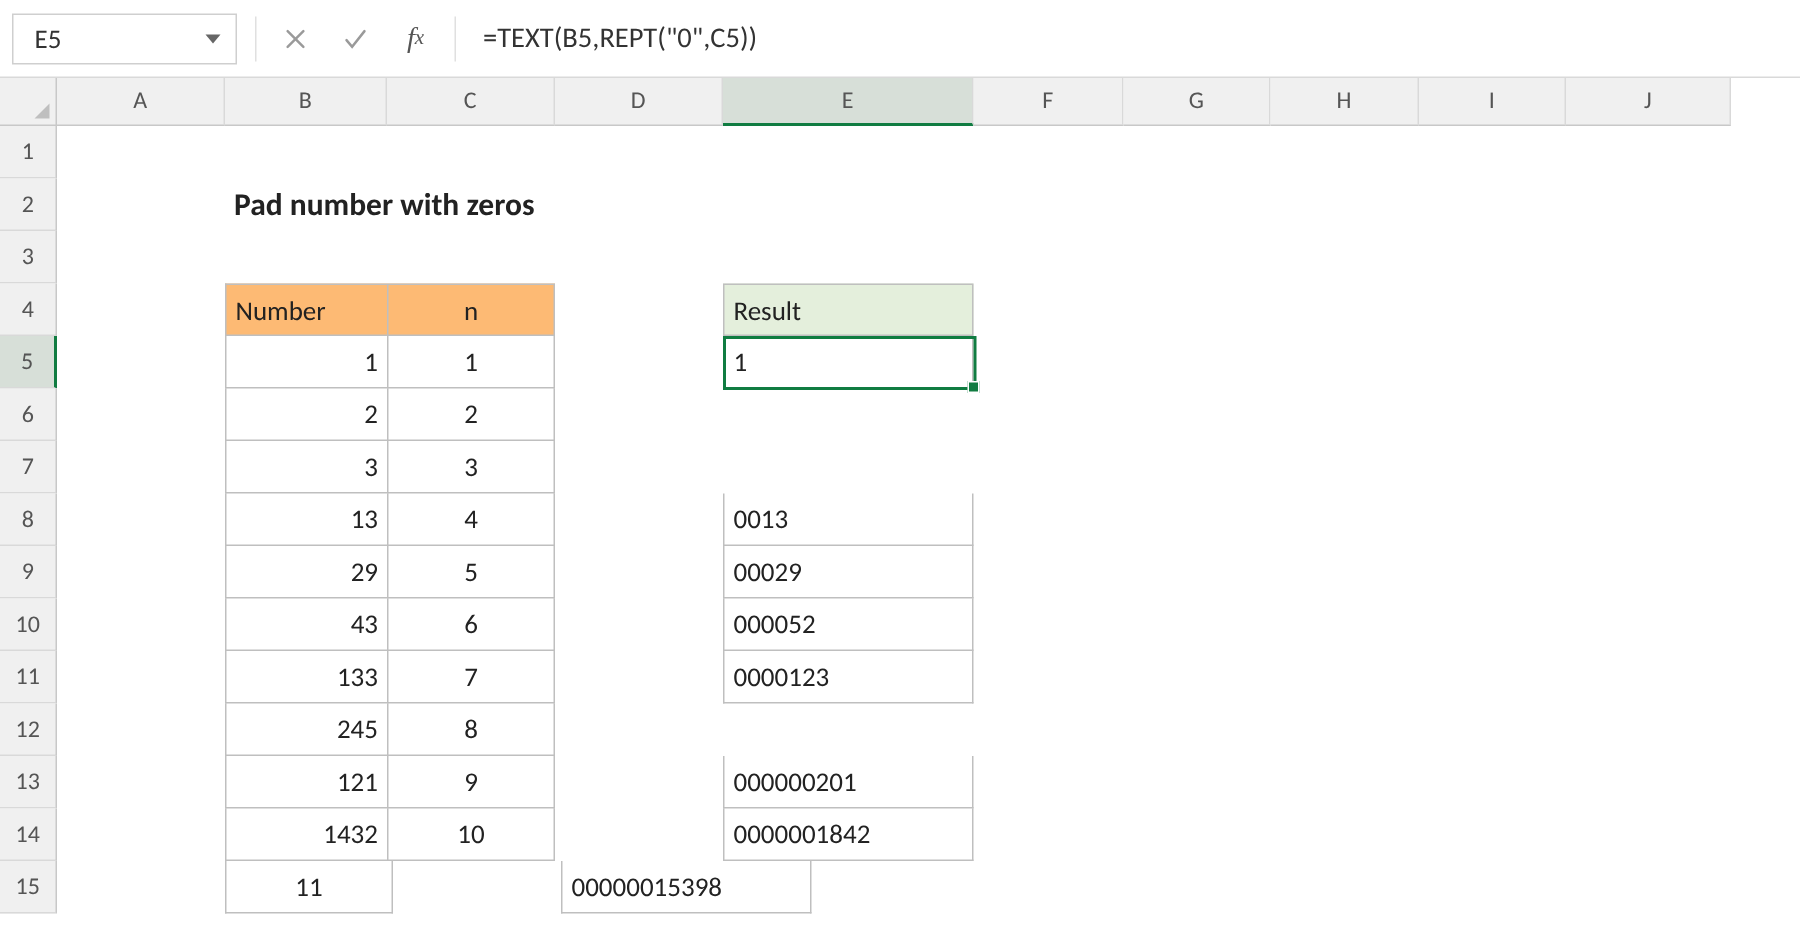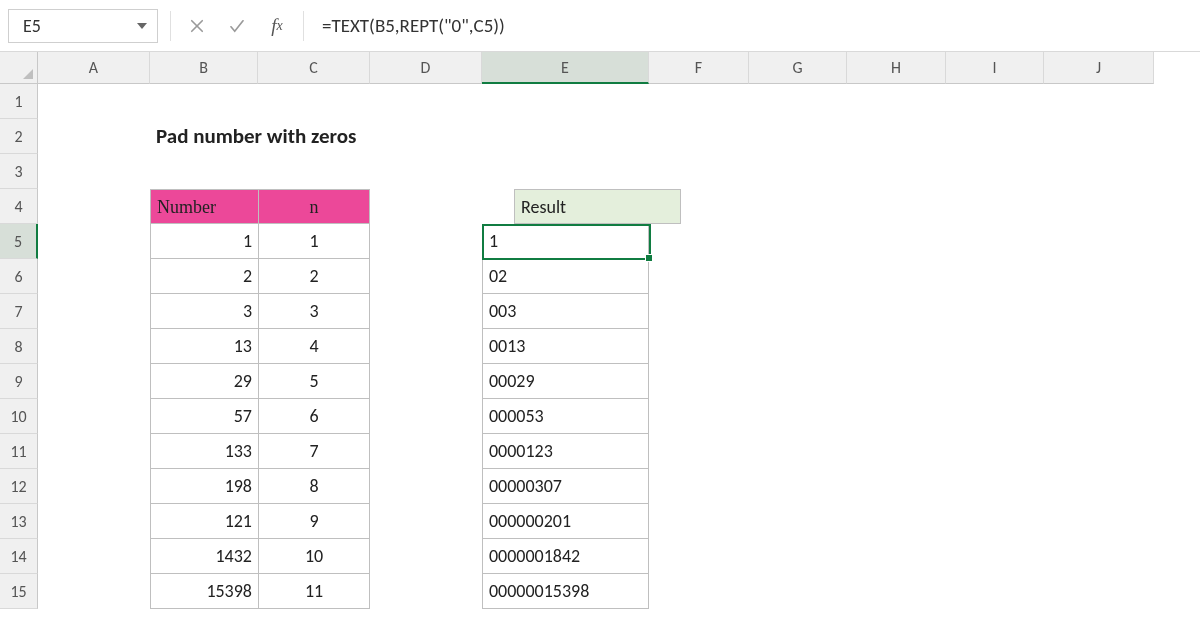--- a/index.html
+++ b/index.html
@@ -148,28 +148,26 @@
   .cI { width: 98px; }
   .cJ { width: 110px; }
   .grid-r { border-right: 1px solid #bfbfbf; }
   .grid-bt { border-top: 1px solid #bfbfbf; }
   .grid-bb { border-bottom: 1px solid #bfbfbf; }
   .grid-bl { border-left: 1px solid #bfbfbf; }
   .al-r { text-align: right; }
   .al-c { text-align: center; }
   .al-l { text-align: left; }
   .hdr-blue {
-    background: #ec4899;
+    background: #fdba74;
     font-weight: 400;
-    font-family: Liberation Serif, serif;
   }
   .hdr-green {
     background: #e4efdc;
     font-weight: 400;
-    margin-left: 32px;
   }
   .title-text {
     font-weight: 700;
     font-size: 21px;
   }
   
   .sel-cell-box {
     position: absolute;
     border: 2px solid #107c41;
     pointer-events: none;
@@ -309,33 +307,31 @@
         <div class="cell cG"></div>
         <div class="cell cH"></div>
         <div class="cell cI"></div>
         <div class="cell cJ"></div>
       </div>
       <div class="row">
         <div class="cell cA"></div>
         <div class="cell cB grid-bl grid-bb al-r">2</div>
         <div class="cell cC grid-bl grid-bb grid-r al-c">2</div>
         <div class="cell cD"></div>
-        <div class="cell cE grid-bl grid-bb grid-r al-l">02</div>
         <div class="cell cF"></div>
         <div class="cell cG"></div>
         <div class="cell cH"></div>
         <div class="cell cI"></div>
         <div class="cell cJ"></div>
       </div>
       <div class="row">
         <div class="cell cA"></div>
         <div class="cell cB grid-bl grid-bb al-r">3</div>
         <div class="cell cC grid-bl grid-bb grid-r al-c">3</div>
         <div class="cell cD"></div>
-        <div class="cell cE grid-bl grid-bb grid-r al-l">003</div>
         <div class="cell cF"></div>
         <div class="cell cG"></div>
         <div class="cell cH"></div>
         <div class="cell cI"></div>
         <div class="cell cJ"></div>
       </div>
       <div class="row">
         <div class="cell cA"></div>
         <div class="cell cB grid-bl grid-bb al-r">13</div>
         <div class="cell cC grid-bl grid-bb grid-r al-c">4</div>
@@ -354,48 +350,47 @@
         <div class="cell cD"></div>
         <div class="cell cE grid-bl grid-bb grid-r al-l">00029</div>
         <div class="cell cF"></div>
         <div class="cell cG"></div>
         <div class="cell cH"></div>
         <div class="cell cI"></div>
         <div class="cell cJ"></div>
       </div>
       <div class="row">
         <div class="cell cA"></div>
-        <div class="cell cB grid-bl grid-bb al-r">57</div>
+        <div class="cell cB grid-bl grid-bb al-r">43</div>
         <div class="cell cC grid-bl grid-bb grid-r al-c">6</div>
         <div class="cell cD"></div>
-        <div class="cell cE grid-bl grid-bb grid-r al-l">000053</div>
+        <div class="cell cE grid-bl grid-bb grid-r al-l">000052</div>
         <div class="cell cF"></div>
         <div class="cell cG"></div>
         <div class="cell cH"></div>
         <div class="cell cI"></div>
         <div class="cell cJ"></div>
       </div>
       <div class="row">
         <div class="cell cA"></div>
         <div class="cell cB grid-bl grid-bb al-r">133</div>
         <div class="cell cC grid-bl grid-bb grid-r al-c">7</div>
         <div class="cell cD"></div>
         <div class="cell cE grid-bl grid-bb grid-r al-l">0000123</div>
         <div class="cell cF"></div>
         <div class="cell cG"></div>
         <div class="cell cH"></div>
         <div class="cell cI"></div>
         <div class="cell cJ"></div>
       </div>
       <div class="row">
         <div class="cell cA"></div>
-        <div class="cell cB grid-bl grid-bb al-r">198</div>
+        <div class="cell cB grid-bl grid-bb al-r">245</div>
         <div class="cell cC grid-bl grid-bb grid-r al-c">8</div>
         <div class="cell cD"></div>
-        <div class="cell cE grid-bl grid-bb grid-r al-l">00000307</div>
         <div class="cell cF"></div>
         <div class="cell cG"></div>
         <div class="cell cH"></div>
         <div class="cell cI"></div>
         <div class="cell cJ"></div>
       </div>
       <div class="row">
         <div class="cell cA"></div>
         <div class="cell cB grid-bl grid-bb al-r">121</div>
         <div class="cell cC grid-bl grid-bb grid-r al-c">9</div>
@@ -414,21 +409,20 @@
         <div class="cell cD"></div>
         <div class="cell cE grid-bl grid-bb grid-r al-l">0000001842</div>
         <div class="cell cF"></div>
         <div class="cell cG"></div>
         <div class="cell cH"></div>
         <div class="cell cI"></div>
         <div class="cell cJ"></div>
       </div>
       <div class="row">
         <div class="cell cA"></div>
-        <div class="cell cB grid-bl grid-bb al-r">15398</div>
         <div class="cell cC grid-bl grid-bb grid-r al-c">11</div>
         <div class="cell cD"></div>
         <div class="cell cE grid-bl grid-bb grid-r al-l">00000015398</div>
         <div class="cell cF"></div>
         <div class="cell cG"></div>
         <div class="cell cH"></div>
         <div class="cell cI"></div>
         <div class="cell cJ"></div>
       </div>
 

